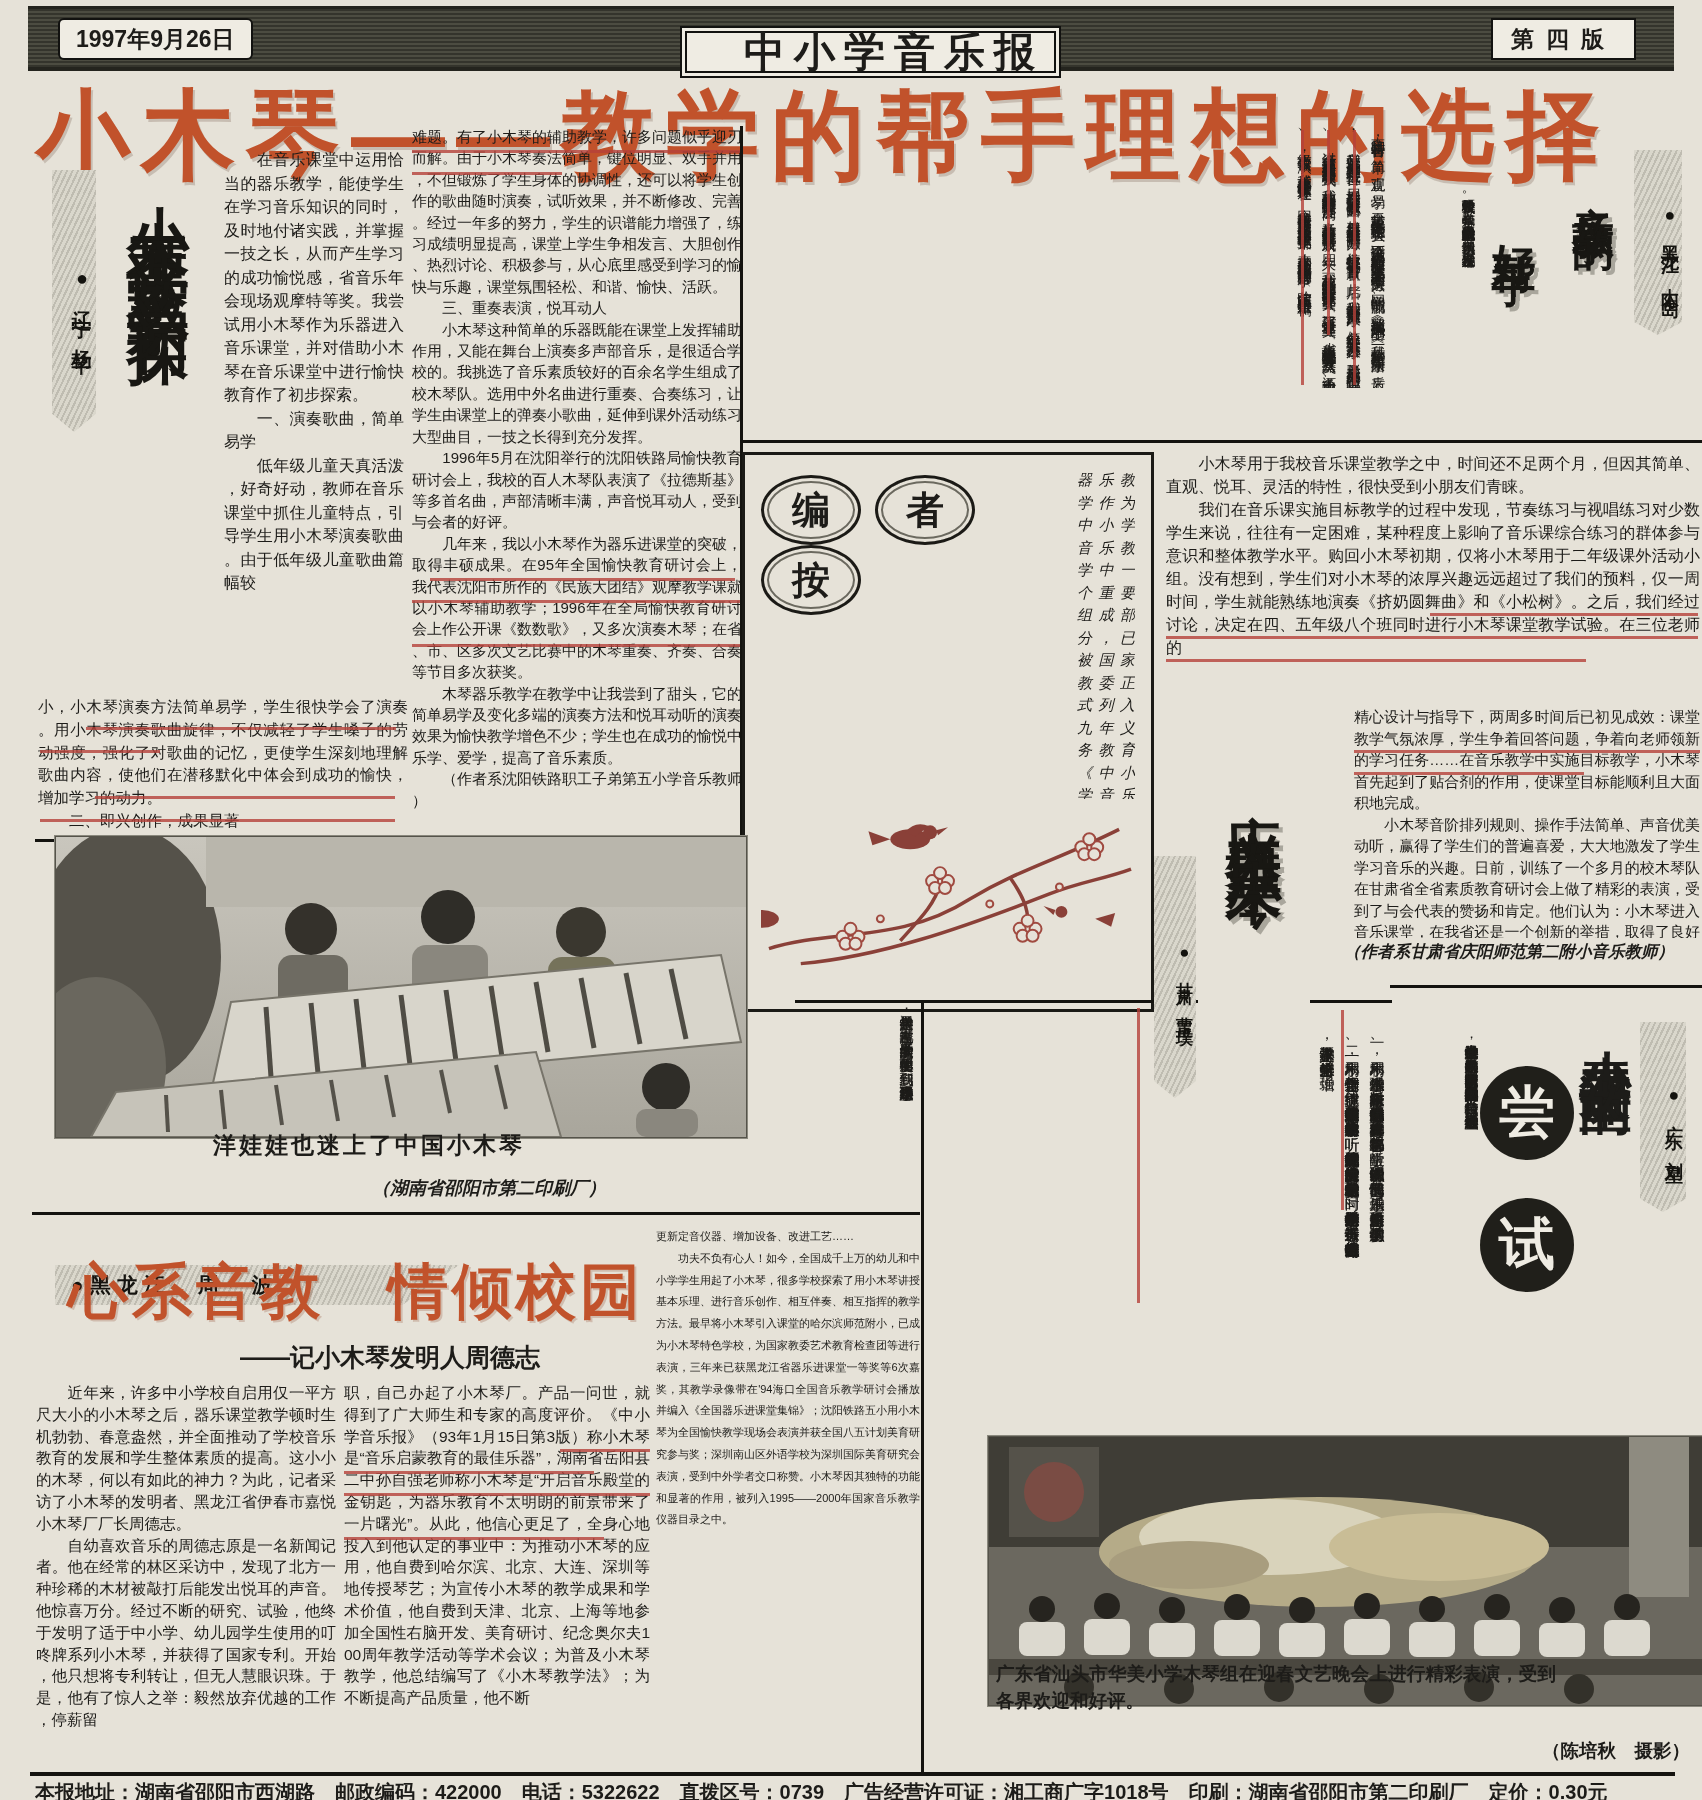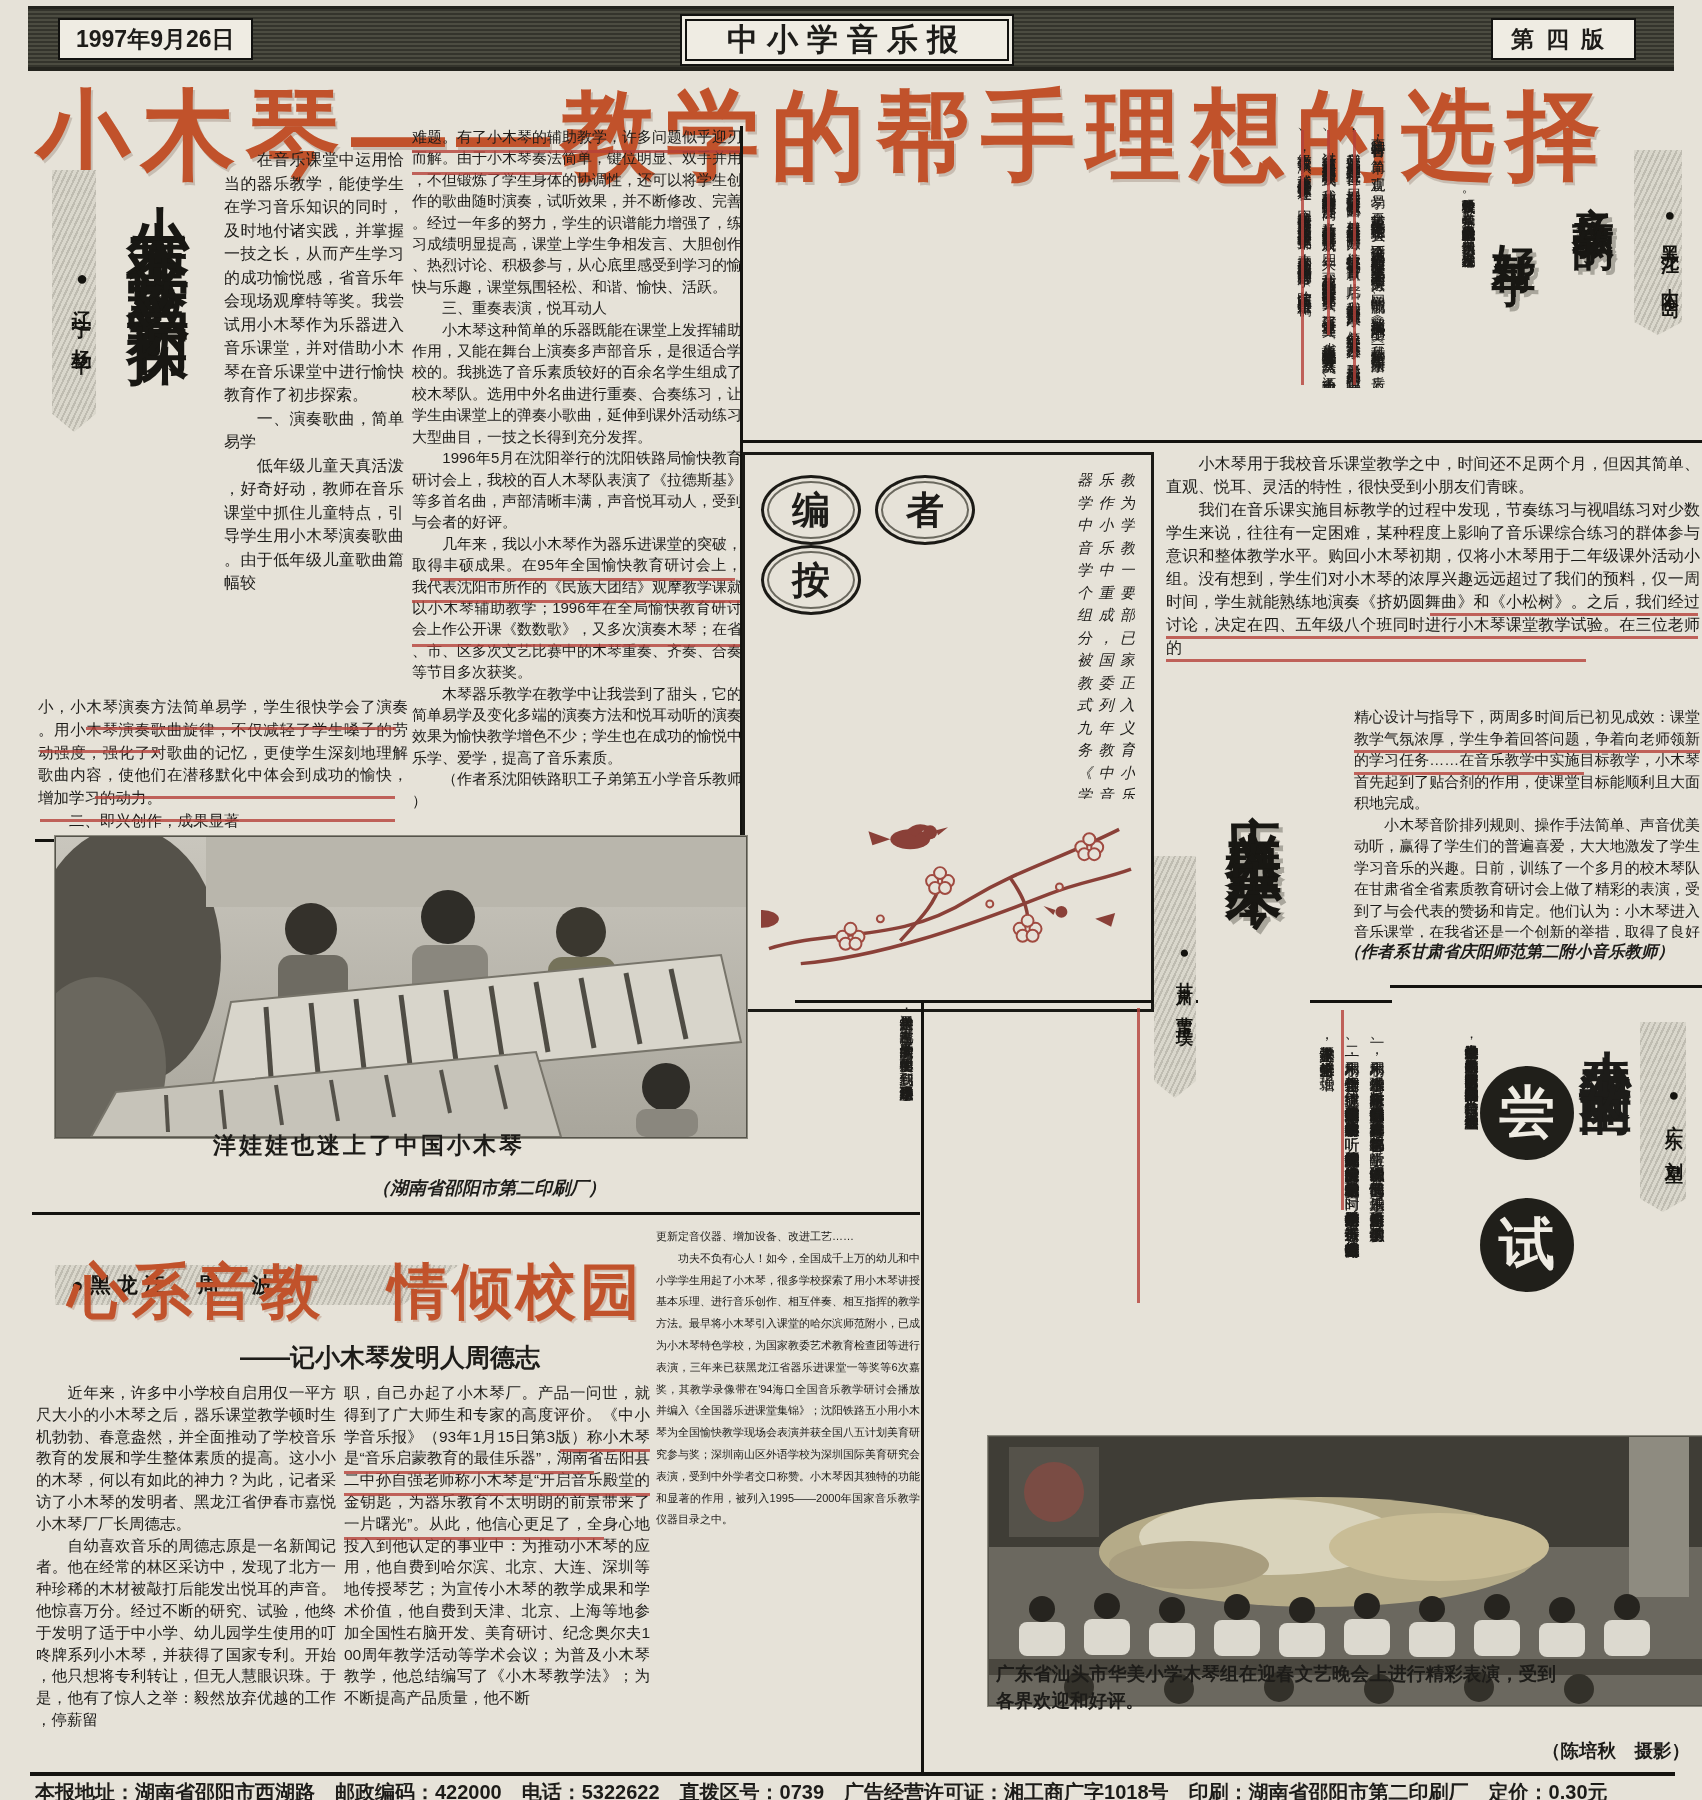--- a/index.html
+++ b/index.html
@@ -39,22 +39,22 @@
   .badge{display:flex;align-items:center;justify-content:center;border-radius:50%;background:#201f1a;
          color:#efece3;font-family:"DejaVu Serif",serif;font-weight:bold;}
   .photo{border:1px solid #55534a;box-shadow:0 0 0 1px #8a887d;}
 </style>
 </head>
 <body>
 
 <div class="paper">
 
   <div class="abs band" style="left:28px;top:6px;width:1646px;height:58px;">
-    <div class="hbox" style="left:30px;top:9px;height:38px;padding:0 16px;font-size:23px;">1997年9月26日</div>
-    <div class="hbox masthead" style="left:652px;top:5px;width:330px;height:48px;font-size:31px;font-weight:900;letter-spacing:9px;">中小学音乐报</div>
+    <div class="hbox" style="left:30px;top:9px;height:38px;padding:0 16px;font-size:23px;border-radius:6px;">1997年9月26日</div>
+    <div class="hbox masthead" style="left:652px;top:17px;width:330px;height:48px;font-size:41px;font-weight:900;letter-spacing:9px;padding-left:47px;">中小学音乐报</div>
     <div class="hbox" style="right:38px;top:9px;height:38px;padding:0 18px;font-size:23px;letter-spacing:12px;">第四版</div>
   </div>
 
   <div class="abs headline" style="left:36px;top:70px;width:1650px;height:100px;font-size:94px;">小木琴——教学的帮手理想的选择</div>
 
   <div class="abs rib rib-v" style="left:52px;top:170px;width:44px;height:252px;font-size:20px;">●辽宁　杨芊</div>
   <div class="abs bigv" style="left:100px;top:156px;width:116px;height:692px;font-size:62px;letter-spacing:15px;line-height:116px;">小木琴课堂教学初探</div>
   <div class="abs jt" style="left:224px;top:148px;width:180px;height:548px;font-size:16px;line-height:23.5px;">　　在音乐课堂中运用恰当的器乐教学，能使学生在学习音乐知识的同时，及时地付诸实践，并掌握一技之长，从而产生学习的成功愉悦感，省音乐年会现场观摩特等奖。我尝试用小木琴作为乐器进入音乐课堂，并对借助小木琴在音乐课堂中进行愉快教育作了初步探索。
 　　一、演奏歌曲，简单易学
 　　低年级儿童天真活泼，好奇好动，教师在音乐课堂中抓住儿童特点，引导学生用小木琴演奏歌曲。由于低年级儿童歌曲篇幅较</div>

